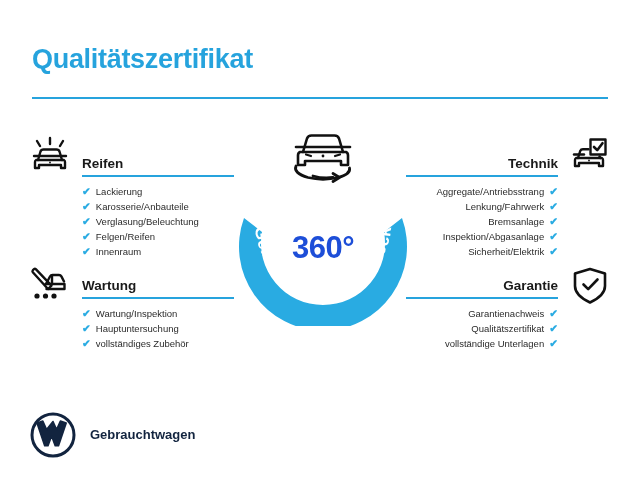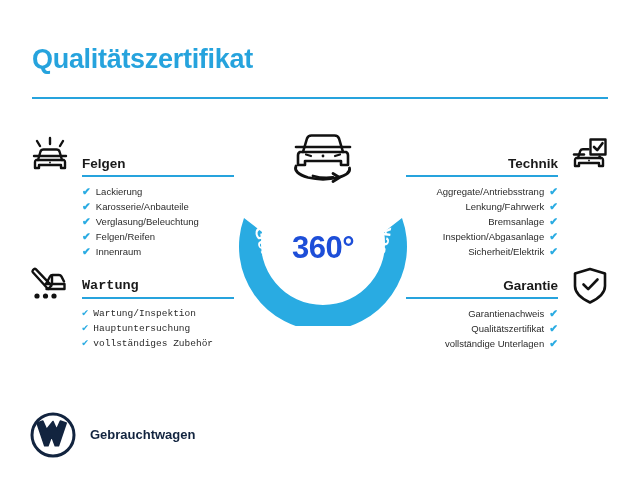--- a/index.html
+++ b/index.html
@@ -91,21 +91,21 @@
   .block.right .tick { margin-left: 5px; }
 
   .block-icon {
     position: absolute;
     width: 44px;
     height: 44px;
   }
 
   
   #blk-optik    { left: 82px;  top: 148px; width: 152px; }
-  #blk-wartung  { left: 82px;  top: 270px; width: 152px; font-family: Liberation Mono, monospace; }
+  #blk-wartung  { left: 82px;  top: 270px; width: 152px; }
   #blk-technik  { left: 406px; top: 148px; width: 152px; }
   #blk-garantie { left: 406px; top: 270px; width: 152px; }
 
   #icon-optik    { left: 28px;  top: 126px; }
   #icon-wartung  { left: 26px;  top: 254px; }
   #icon-technik  { left: 566px; top: 126px; }
   #icon-garantie { left: 568px; top: 256px; }
 
   
   .badge {
@@ -172,21 +172,21 @@
       <line x1="22" y1="4" x2="22" y2="10"></line>
       <line x1="35" y1="7" x2="32" y2="12"></line>
       <path d="M10 26 L12.5 17.5 Q13.2 15.5 15.5 15.5 L28.5 15.5 Q30.8 15.5 31.5 17.5 L34 26" stroke-linejoin="round"></path>
       <path d="M8 26 Q7 26.4 7 28 L7 34 L11 34 L11 31 L33 31 L33 34 L37 34 L37 28 Q37 26.4 36 26 Z" stroke-linejoin="round"></path>
       <line x1="6" y1="22" x2="38" y2="22"></line>
       <circle cx="22" cy="28.5" r="0.9" fill="#111" stroke="none"></circle>
     </svg>
   </div>
 
   <div class="block left" id="blk-optik">
-    <div class="block-head">Felgen</div>
+    <div class="block-head">Reifen</div>
     <div class="block-rule"></div>
     <ul class="check-list">
       <li>
           <span class="tick">✔</span>
           <span>Lackierung</span>
         </li>
       <li>
           <span class="tick">✔</span>
           <span>Karosserie/Anbauteile</span>
         </li>

